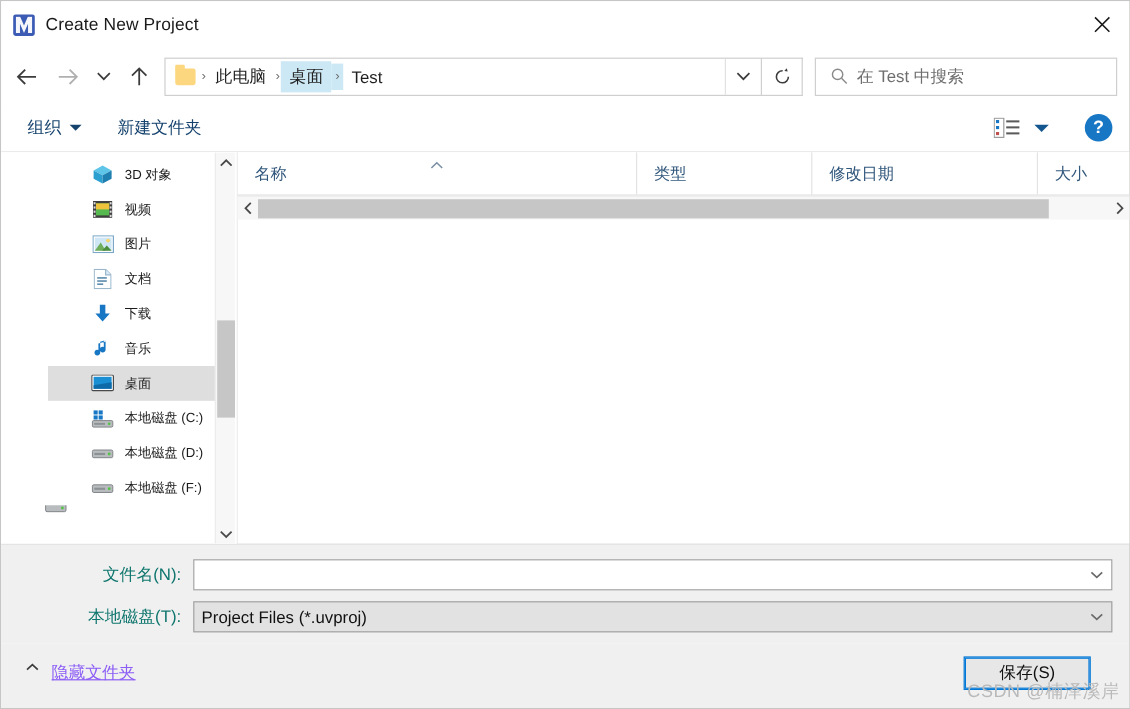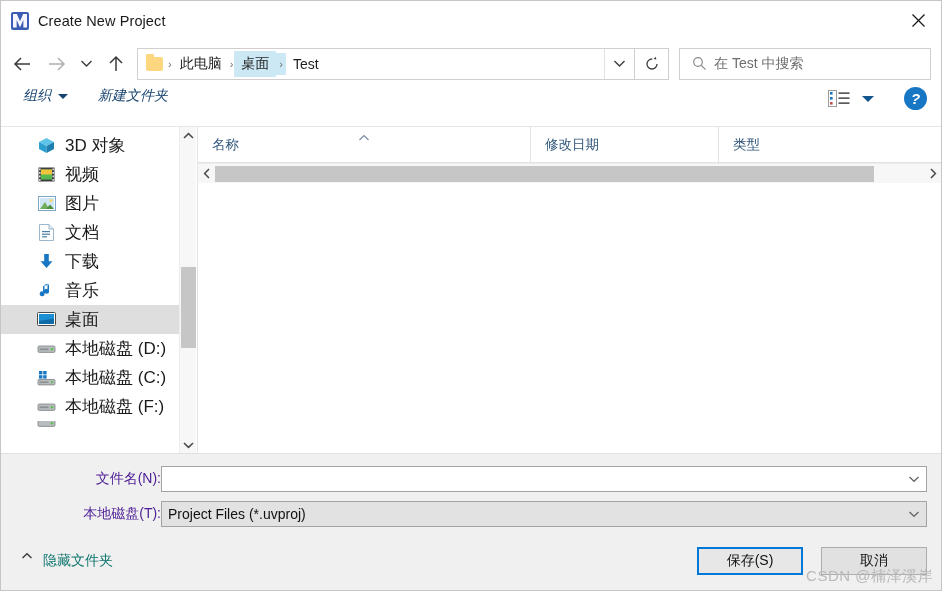--- a/index.html
+++ b/index.html
@@ -132,25 +132,24 @@
   }
   .search-ph {
     font-size: 14px; color: #6e6e6e;
     margin-left: 7px;
   }
   .search-icon { margin-left: 12px; display: flex; }
 
   
   .toolbar {
     height: 40px; min-height: 40px;
-    display: flex; align-items: flex-start;
+    display: flex; align-items: center;
     padding: 0 14px 0 22px;
     background: #ffffff;
     border-bottom: 1px solid #e6e6e6;
-    font-style: italic;
   }
   .tb-item {
     font-size: 14px; color: #16436e;
     display: flex; align-items: center;
     margin-right: 30px;
     white-space: nowrap;
   }
   .tb-caret {
     margin-left: 7px;
     width: 0; height: 0;
@@ -189,22 +188,23 @@
     position: relative;
     background: #ffffff;
     overflow: hidden;
     border-right: 1px solid #ffffff;
   }
   .tree { padding-top: 4px; }
   .tree-item {
     height: 29px;
     display: flex; align-items: center;
     padding-left: 36px;
-    font-size: 17px; color: #1a1a1a;
+    font-size: 11px; color: #1a1a1a;
     white-space: nowrap;
+    margin-left: 39px;
   }
   .tree-item.sel { background: #dedede; }
   .tree-icon {
     width: 19px; height: 19px;
     margin-right: 9px;
     flex: 0 0 auto;
     display: flex; align-items: center; justify-content: center;
   }
   .tree-partial {
     height: 12px;
@@ -300,21 +300,22 @@
     padding: 12px 14px 0 0;
     flex: 0 0 auto;
   }
   .formrow {
     display: flex; align-items: center;
     margin-bottom: 9px;
   }
   .formlabel {
     width: 160px; flex: 0 0 160px;
     text-align: right;
-    font-size: 14px; color: #4c1d95;
+    padding-right: 10px;
+    font-size: 14px; color: #0f766e;
     white-space: nowrap;
   }
   .combo {
     flex: 1 1 auto;
     height: 26px;
     border: 1px solid #a3a3a3;
     background: #ffffff;
     display: flex; align-items: center;
     min-width: 0;
   }
@@ -334,22 +335,23 @@
   .footer {
     flex: 0 0 auto;
     background: #f0f0f0;
     display: flex; align-items: center;
     padding: 6px 14px 10px 14px;
     position: relative;
     height: 54px;
   }
   .hidefolders {
     display: flex; align-items: flex-start;
-    font-size: 14px; color: #0f766e;
+    font-size: 14px; color: #8b5cf6;
     margin-left: 6px;
+    text-decoration: underline;
   }
   .hf-caret { margin-right: 10px; display: flex; }
   .btns { margin-left: auto; display: flex; align-items: center; }
   .btn {
     width: 106px; height: 28px;
     display: flex; align-items: center; justify-content: center;
     font-size: 14px; color: #111111;
     background: #e1e1e1;
     border: 1px solid #adadad;
   }
@@ -553,41 +555,41 @@
               <rect x="2" y="2" width="15" height="10" fill="#1b8fd4"></rect>
               <path d="M2 9 L17 6.5 V12 H2 Z" fill="#0f6aa8"></path>
             </svg>
           </span>
           <span>桌面</span>
         </div>
 
         <div class="tree-item">
           <span class="tree-icon">
             <svg width="19" height="16" viewBox="0 0 19 16">
-              <rect x="1" y="5" width="17" height="6.4" rx="1.2" fill="#b9bcbe" stroke="#7e8386" stroke-width="0.8"></rect>
-              <rect x="2.6" y="7.4" width="9" height="1.8" fill="#8c9194"></rect>
-              <circle cx="15" cy="8.3" r="1.2" fill="#55c24a"></circle>
-            </svg>
-          </span>
-          <span>本地磁盘 (D:)</span>
-        </div>
-
-        <div class="tree-item">
-          <span class="tree-icon">
-            <svg width="19" height="16" viewBox="0 0 19 16">
               <rect x="2" y="1" width="3.4" height="3.4" fill="#1777c4"></rect>
               <rect x="6.2" y="1" width="3.4" height="3.4" fill="#1777c4"></rect>
               <rect x="2" y="5.2" width="3.4" height="3.4" fill="#1777c4"></rect>
               <rect x="6.2" y="5.2" width="3.4" height="3.4" fill="#1777c4"></rect>
               <rect x="1" y="9.5" width="17" height="5.4" rx="1" fill="#b9bcbe" stroke="#7e8386" stroke-width="0.8"></rect>
               <rect x="2.5" y="11.4" width="9" height="1.6" fill="#8c9194"></rect>
               <circle cx="15" cy="12.2" r="1.1" fill="#55c24a"></circle>
             </svg>
           </span>
           <span>本地磁盘 (C:)</span>
+        </div>
+
+        <div class="tree-item">
+          <span class="tree-icon">
+            <svg width="19" height="16" viewBox="0 0 19 16">
+              <rect x="1" y="5" width="17" height="6.4" rx="1.2" fill="#b9bcbe" stroke="#7e8386" stroke-width="0.8"></rect>
+              <rect x="2.6" y="7.4" width="9" height="1.8" fill="#8c9194"></rect>
+              <circle cx="15" cy="8.3" r="1.2" fill="#55c24a"></circle>
+            </svg>
+          </span>
+          <span>本地磁盘 (D:)</span>
         </div>
 
         <div class="tree-item">
           <span class="tree-icon">
             <svg width="19" height="16" viewBox="0 0 19 16">
               <rect x="1" y="5" width="17" height="6.4" rx="1.2" fill="#b9bcbe" stroke="#7e8386" stroke-width="0.8"></rect>
               <rect x="2.6" y="7.4" width="9" height="1.8" fill="#8c9194"></rect>
               <circle cx="15" cy="8.3" r="1.2" fill="#55c24a"></circle>
             </svg>
           </span>
@@ -625,25 +627,28 @@
     <div class="filepane">
       <div class="colheader">
         <div class="col c-name">
           <span>名称</span>
           <span class="sortcaret">
             <svg width="11" height="7" viewBox="0 0 11 7">
                 <path d="M1 6 L5.5 1.6 L10 6" stroke="#7a8fa3" stroke-width="1.3" fill="none"></path>
               </svg>
           </span>
         </div>
+        <div class="col c-type">
+          <span>类型</span>
+        </div>
         <div class="col c-date">
           <span>修改日期</span>
         </div>
-        <div class="col c-type">
-          <span>类型</span>
+        <div class="col c-size">
+          <span>大小</span>
         </div>
       </div>
 
 
       <div class="hscroll">
         <div class="hs-arrow">
           <svg width="8" height="11" viewBox="0 0 8 11">
               <path d="M6 1 L1.6 5.5 L6 10" stroke="#4a4a4a" stroke-width="1.5" fill="none"></path>
             </svg>
         </div>
@@ -688,18 +693,17 @@
     <div class="hidefolders">
       <span class="hf-caret">
         <svg width="12" height="8" viewBox="0 0 12 8">
             <path d="M1.5 6 L6 1.8 L10.5 6" stroke="#3c3c3c" stroke-width="1.4" fill="none"></path>
           </svg>
       </span>
       <span>隐藏文件夹</span>
     </div>
     <div class="btns">
       <div class="btn primary">保存(S)</div>
-      <div class="btn">取消</div>
     </div>
     <div class="watermark">CSDN @楠泽溪岸</div>
   </div>
 
 </div>
 
 </body></html>

